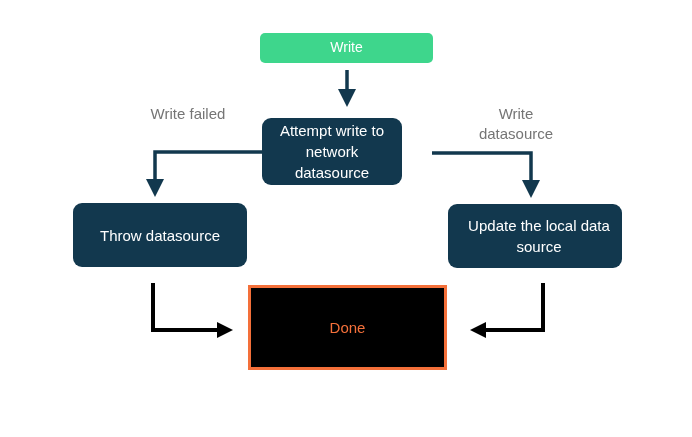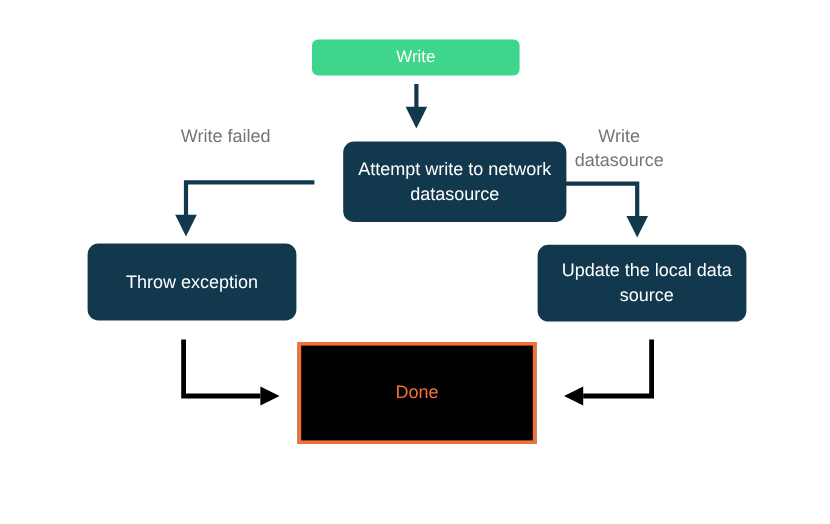--- a/index.html
+++ b/index.html
@@ -24,21 +24,21 @@
     left:260px;top:33px;width:173px;height:30px;
     background:var(--green);
     border-radius:5px;
     font-size:14px;
   }
   .node-navy{
     background:var(--navy);
     border-radius:9px;
     padding:4px 8px;
   }
-  .node-attempt{left:262px;top:118px;width:186px;height:67px;margin-left:24px;}
+  .node-attempt{left:262px;top:118px;width:140px;height:67px;}
   .node-throw{left:73px;top:203px;width:174px;height:64px;}
   .node-update{left:448px;top:204px;width:174px;height:64px;padding-left:16px;}
   .node-done{
     left:248px;top:285px;width:199px;height:85px;
     background:#000000;
     border:3px solid var(--orange);
     color:var(--orange);
   }
   .edge-label{
     position:absolute;
@@ -84,19 +84,19 @@
   </svg>
 
   <div class="node node-start">Write</div>
 
   <div class="node node-navy node-attempt">Attempt write to network datasource</div>
 
   <div class="edge-label label-failed">Write failed</div>
 
   <div class="edge-label label-succeeded">Write datasource</div>
 
-  <div class="node node-navy node-throw">Throw exception</div>
+  <div class="node node-navy node-throw">Throw datasource</div>
 
   <div class="node node-navy node-update">Update the local data source</div>
 
   <div class="node node-done">Done</div>
 
 </div>
 
 </body></html>

